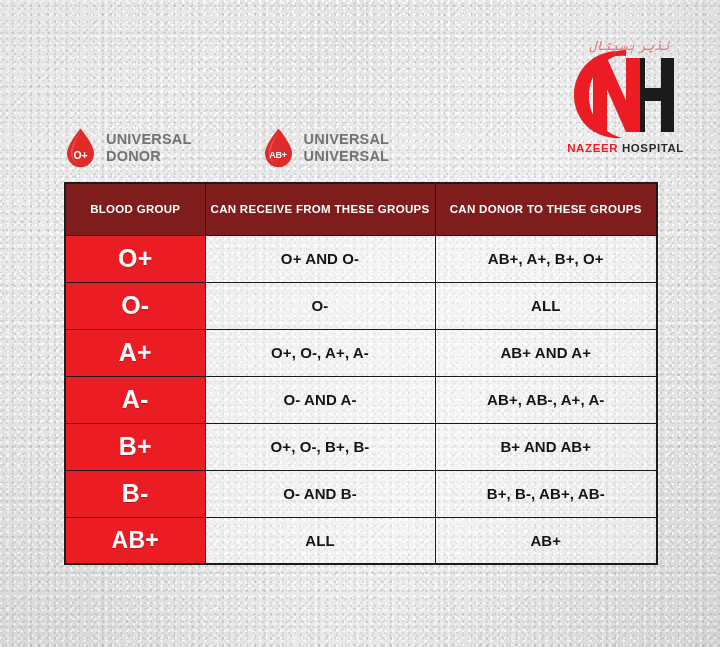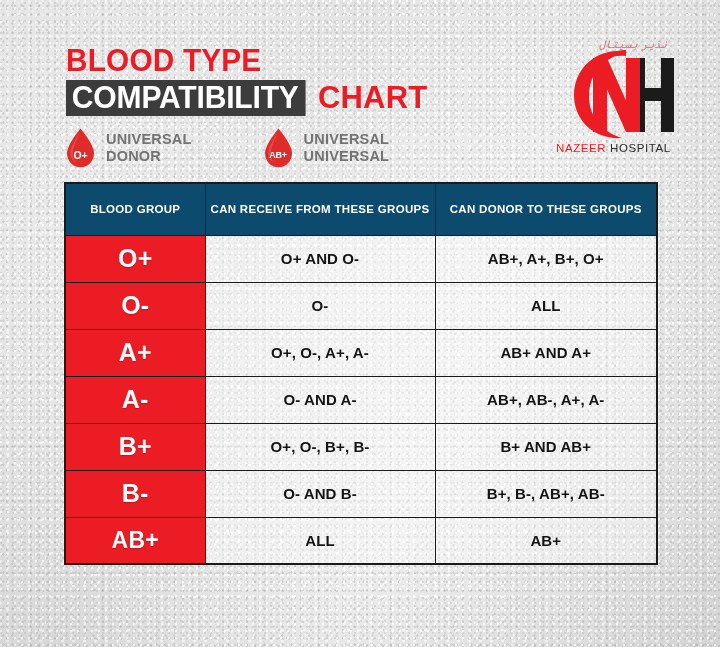--- a/index.html
+++ b/index.html
@@ -114,40 +114,40 @@
     letter-spacing: 0.2px;
   }
   .legend-text .l2 { display: block; }
   .legend-item.donor .legend-text .l2 { }
 
   
   #logo { position: absolute; left: 556px; top: 38px; width: 128px; height: 128px; }
   #logo svg { display: block; }
   #logo-urdu {
     position: absolute;
-    left: 40px;
+    left: 33px;
     top: 0px;
     width: 74px;
     text-align: center;
     color: #e0555c;
-    font-size: 11px;
+    font-size: 13px;
     font-style: italic;
     font-family: "DejaVu Serif", serif;
     opacity: 0.75;
     letter-spacing: -0.5px;
     white-space: nowrap;
   }
   #logo-name {
     position: absolute;
     left: 0;
     top: 104px;
     width: 128px;
-    text-align: left;
+    text-align: right;
     font-size: 11.5px;
-    font-weight: normal;
+    font-weight: bold;
     color: #2b2b2b;
     letter-spacing: 0.6px;
     white-space: nowrap;
   }
   #logo-name .red { color: #ec1c24; }
 
   
   #chart-table {
     position: absolute;
     left: 64px;
@@ -163,21 +163,21 @@
   #chart-table col.c3 { width: 222px; }
 
   #chart-table th, #chart-table td {
     border: 1.6px solid #1b1b1b;
     padding: 0;
     text-align: center;
     vertical-align: middle;
   }
 
   thead th {
-    background: #0c4a6e;
+    background: #7f1d1d;
     color: #ffffff;
     font-size: 11.5px;
     font-weight: bold;
     letter-spacing: 0.3px;
     line-height: 14px;
     height: 52px;
     padding: 0 10px;
   }
 
   tbody tr { height: 47px; }
@@ -201,27 +201,20 @@
   }
 </style>
 </head>
 <body>
 
 <div id="bg-texture"></div>
 <div id="bg-vignette"></div>
 
 <div id="page">
 
-  <div id="title-block">
-    <div class="title-line1">BLOOD TYPE</div>
-    <div class="title-line2">
-      <span class="title-band">COMPATIBILITY</span>
-      <span class="title-chart">CHART</span>
-    </div>
-  </div>
 
   <div id="legend">
 
     <div class="legend-item donor">
       <span class="drop">
         <svg viewBox="0 0 33 40" xmlns="http://www.w3.org/2000/svg">
           <path d="M16.5 0.5 C16.5 0.5 3 16.5 3 25.2 C3 33.1 9.1 39.3 16.5 39.3 C23.9 39.3 30 33.1 30 25.2 C30 16.5 16.5 0.5 16.5 0.5 Z" fill="#e02b2b"></path>
           <path d="M16.5 3.5 C16.5 3.5 6.5 17.5 6.5 25.0 C6.5 29.5 9.0 33.2 12.6 35.0 C9.9 32.4 8.6 29.0 8.6 25.4 C8.6 18.8 16.5 3.5 16.5 3.5 Z" fill="#ffffff" opacity="0.16"></path>
         </svg>
         <span class="drop-label">O+</span>

